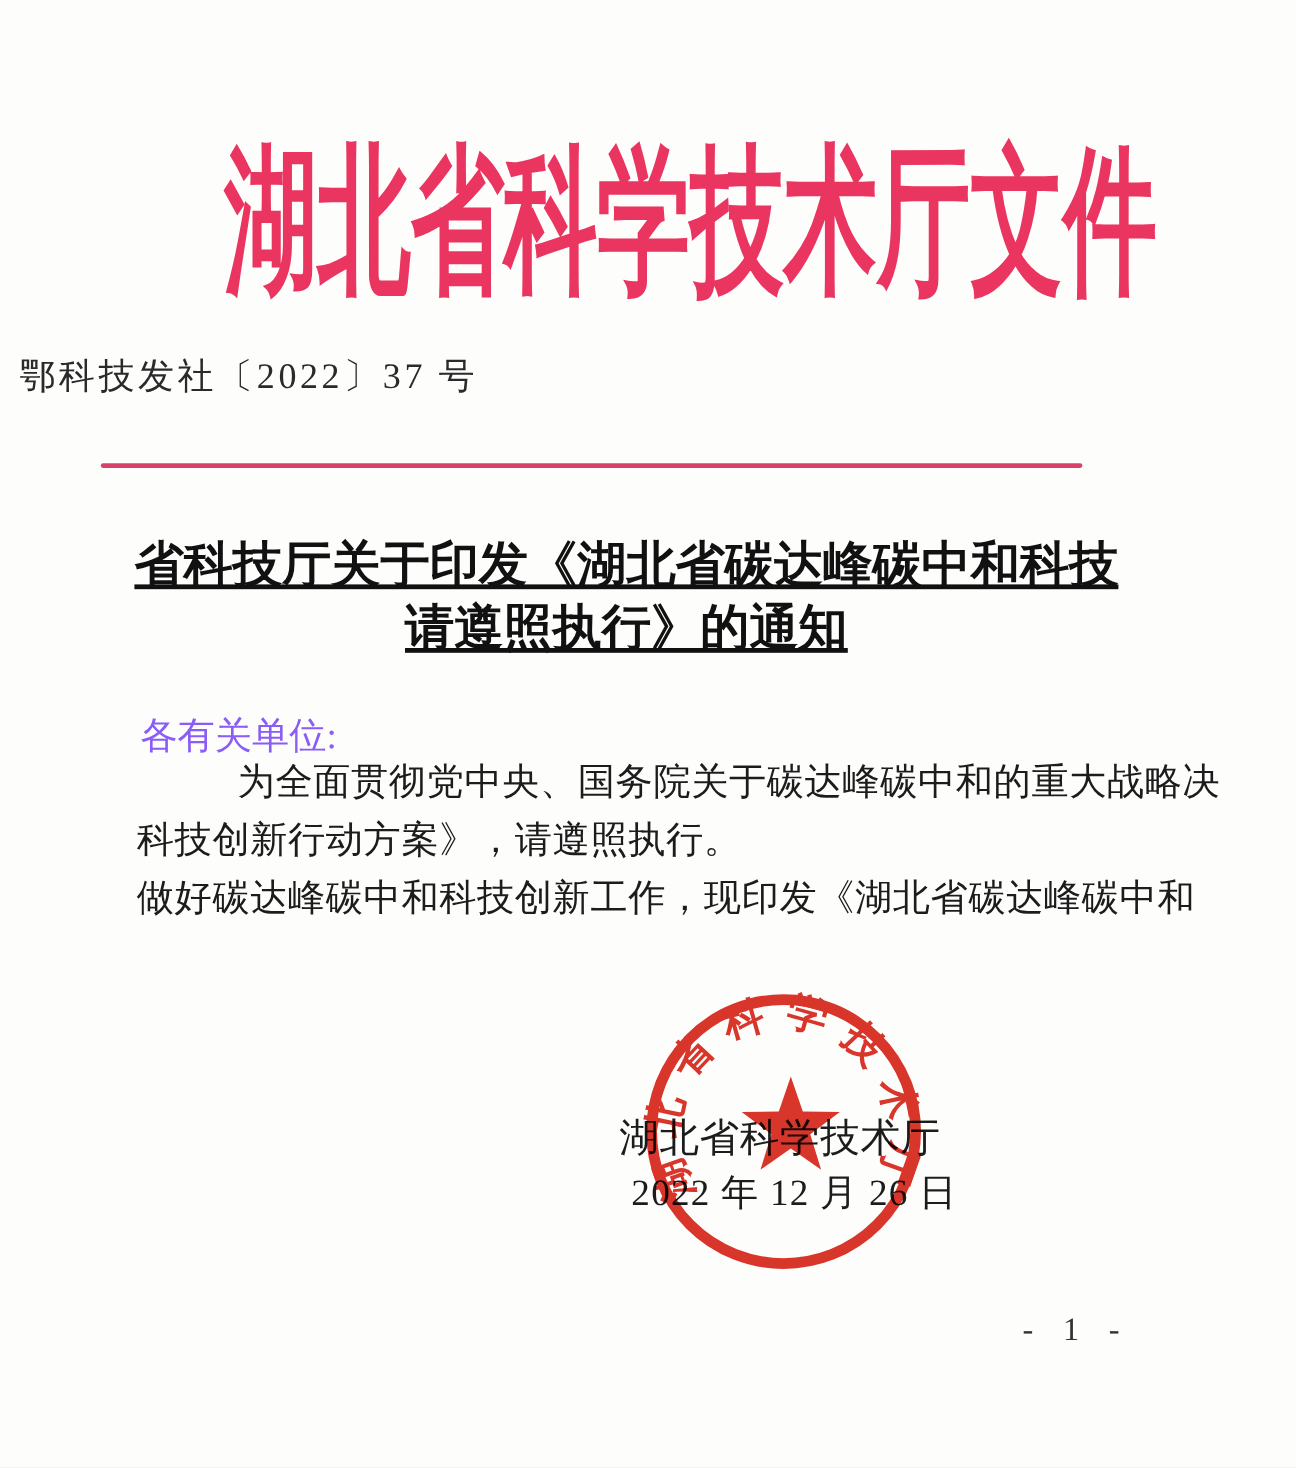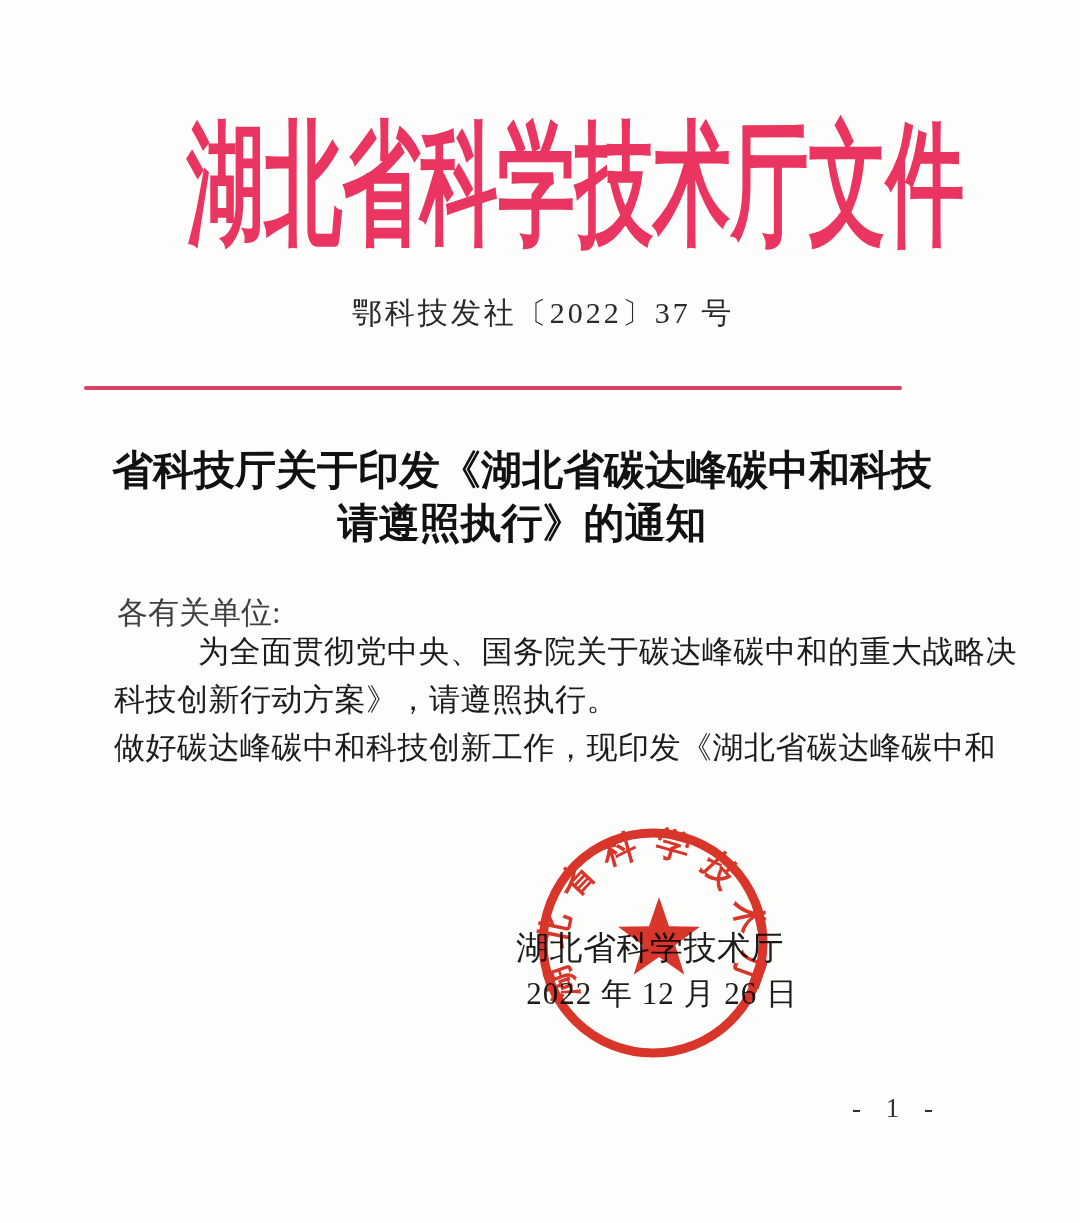--- a/index.html
+++ b/index.html
@@ -30,23 +30,22 @@
     color: #ea3560;
     transform: scaleX(0.58);
     transform-origin: 50% 50%;
     white-space: nowrap;
     letter-spacing: 0px;
   }
   
   .doc-number {
     position: absolute;
     top: 293px;
-    left: 16px;
+    left: 4px;
     width: 1030px;
-    text-align: center;
     font-size: 30px;
     letter-spacing: 3px;
     color: #2a2a2a;
     padding-left: 12px;
   }
   
   .red-line {
     position: absolute;
     top: 386px;
     left: 84px;
@@ -60,28 +59,29 @@
     position: absolute;
     top: 444px;
     left: 0;
     width: 1044px;
     text-align: center;
     font-weight: bold;
     font-size: 41px;
     line-height: 53px;
     color: #111;
     letter-spacing: 0px;
+    text-decoration: underline;
   }
   
   .salutation {
     position: absolute;
     top: 592px;
     left: 117px;
     font-size: 31px;
-    color: #404040;
+    color: #8b5cf6;
     white-space: nowrap;
   }
   
   .para {
     position: absolute;
     top: 628px;
     left: 114px;
     width: 860px;
     font-size: 31px;
     line-height: 48px;

